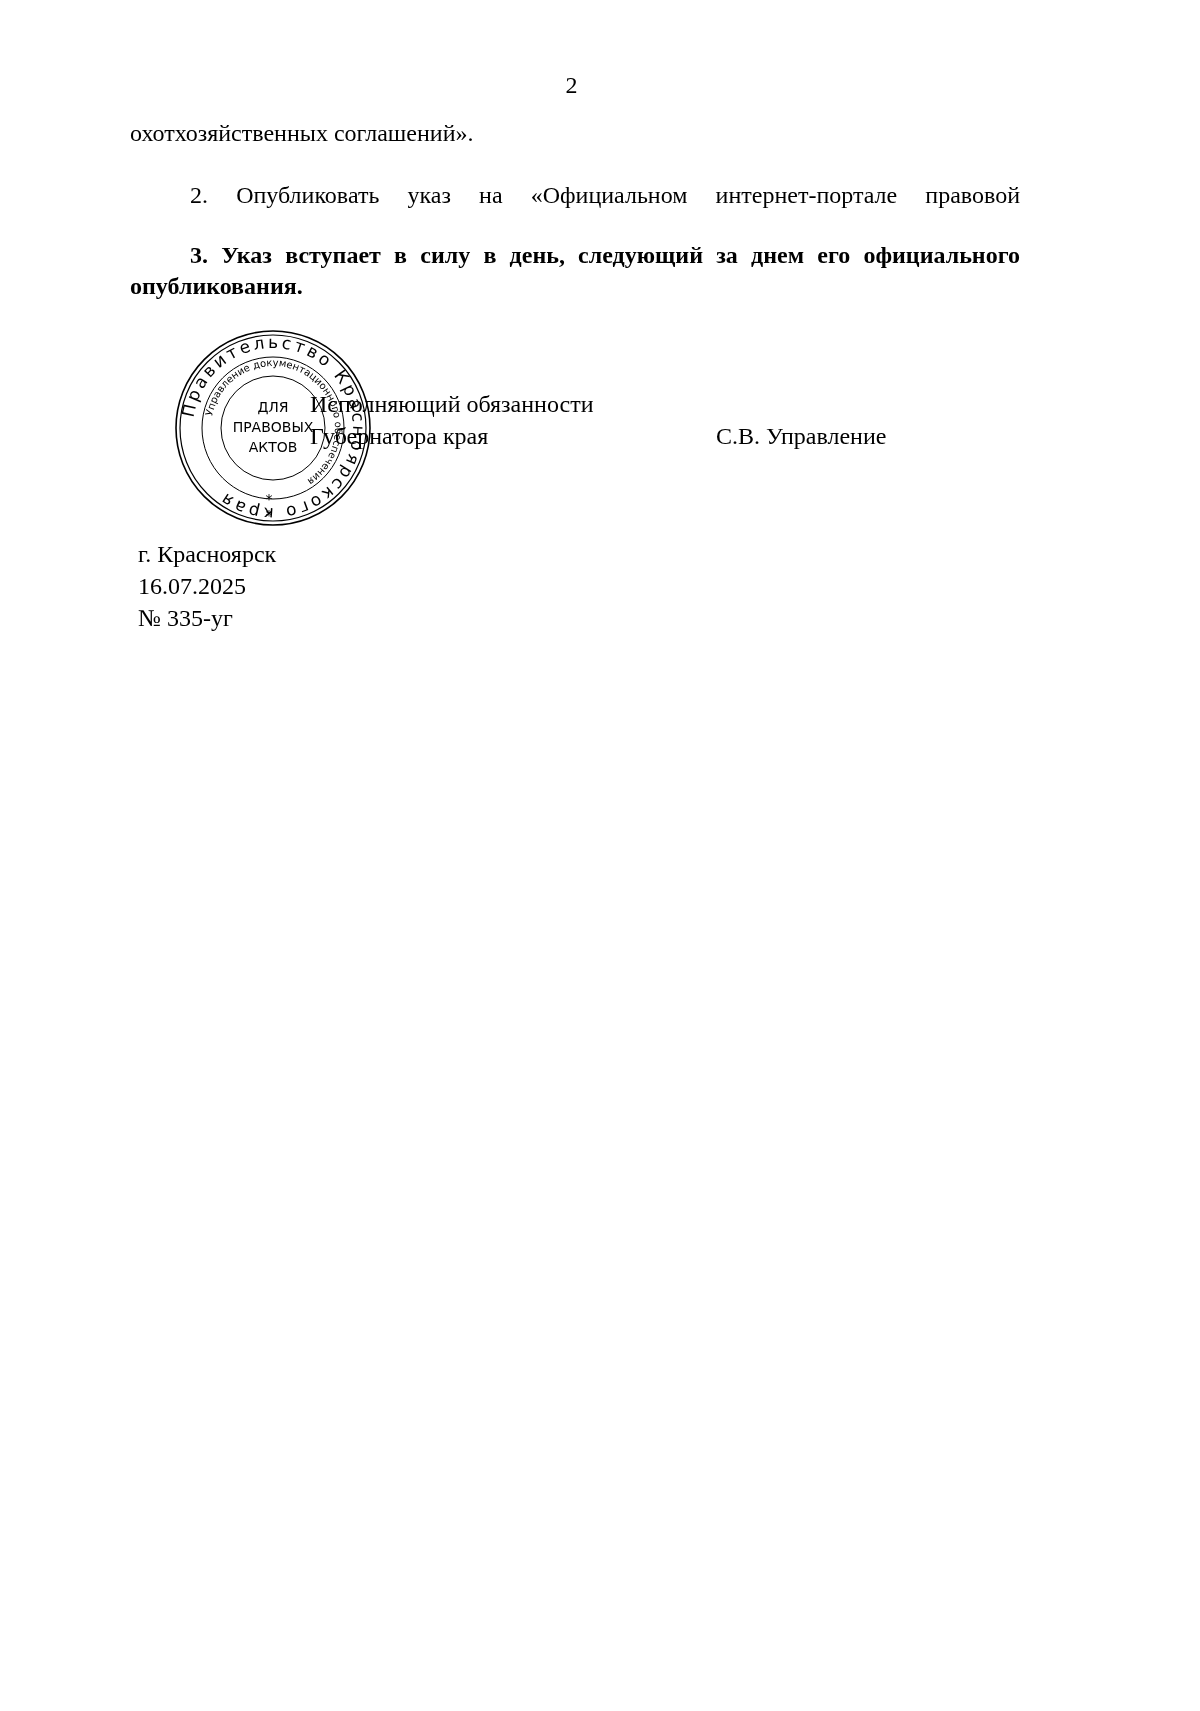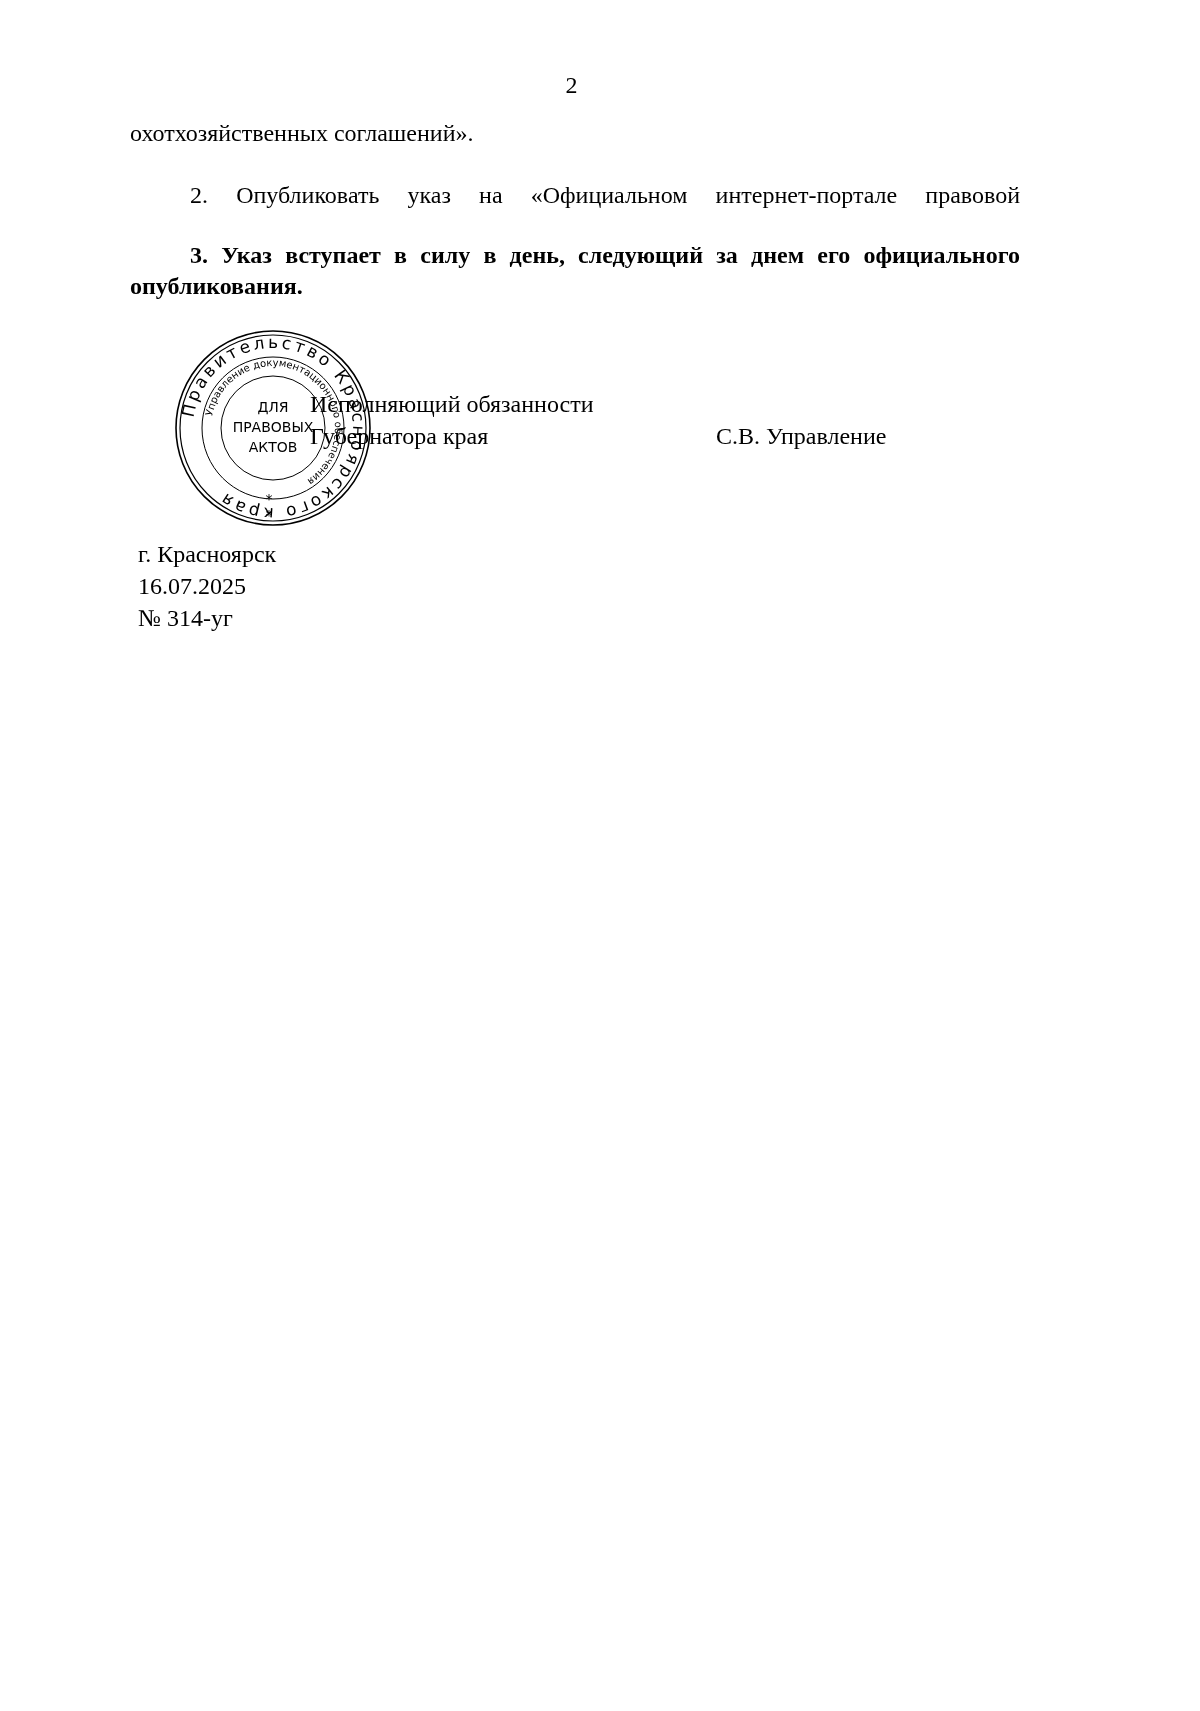--- a/index.html
+++ b/index.html
@@ -55,14 +55,14 @@
 
 <div class="sig" style="left:310px; top:388px;">
   <span class="line">Исполняющий обязанности</span>
   <span class="line">Губернатора края</span>
 </div>
 <div class="sig" style="left:716px; top:420px;">С.В. Управление</div>
 
 <div class="footer">
   <span class="line">г. Красноярск</span>
   <span class="line">16.07.2025</span>
-  <span class="line">№ 314-уг</span>
+  <span class="line">№ 335-уг</span>
 </div>
 
 </body></html>

